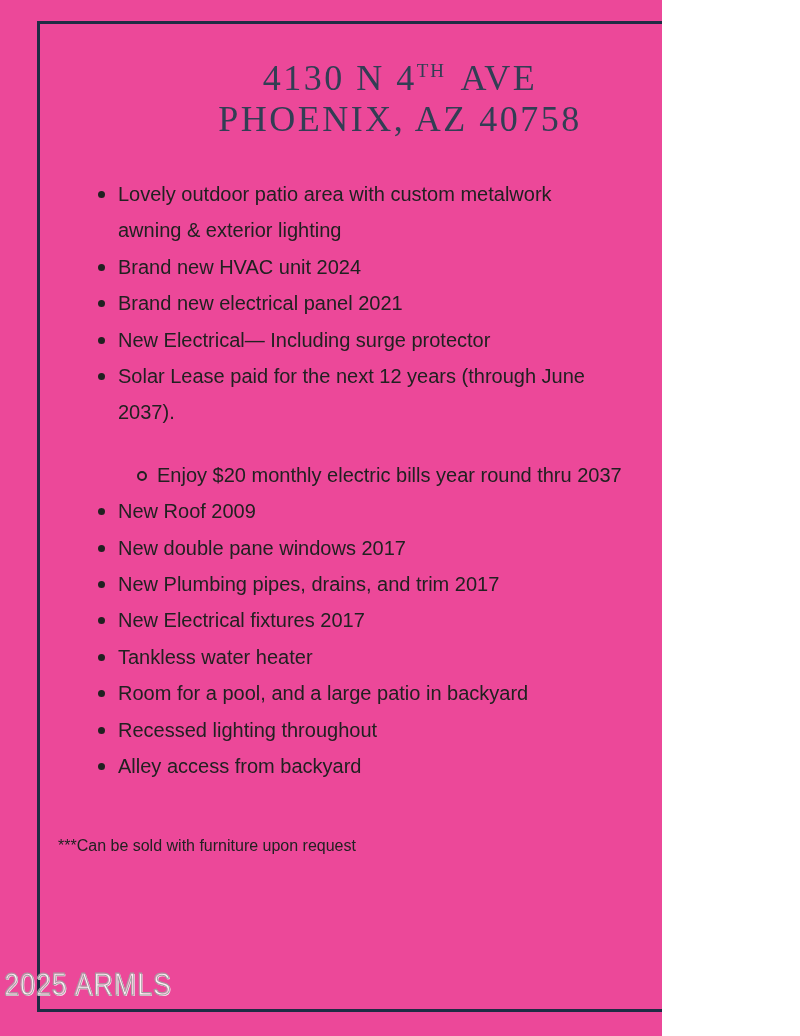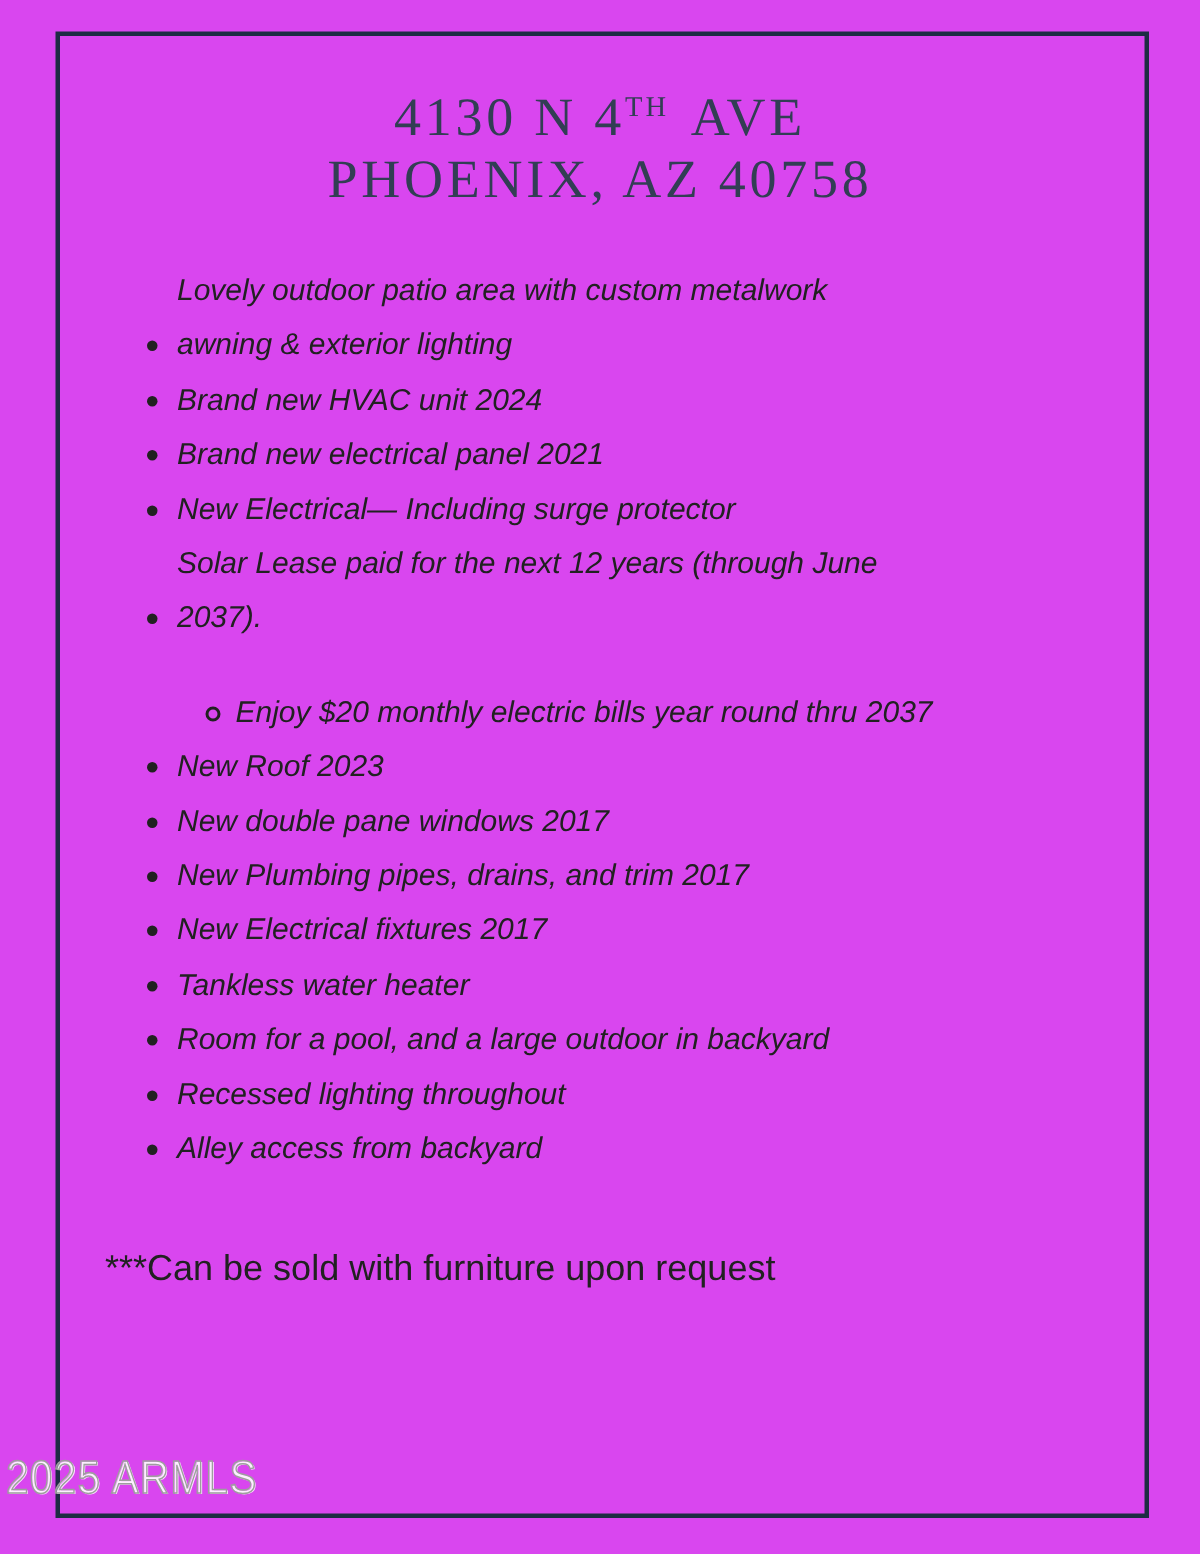--- a/index.html
+++ b/index.html
@@ -1,21 +1,21 @@
 <!DOCTYPE html>
 <html><head>
 <meta charset="utf-8">
 <style>
   * { margin: 0; padding: 0; box-sizing: border-box; }
   html, body { background: #ffffff; }
   .page {
     position: relative;
-    width: 800px;
+    width: 662px;
     height: 1036px;
-    background: #d946ef;
+    background: #ec4899;
     overflow: hidden;
     font-family: "Liberation Sans", "DejaVu Sans", sans-serif;
     color: #212121;
   }
   .frame {
     position: absolute;
     left: 37px;
     top: 21px;
     width: 729px;
     height: 991px;
@@ -47,21 +47,21 @@
   }
   .title-rest { margin-left: 0.4em; }
   ul.features {
     position: absolute;
     left: 97px;
     top: 176px;
     list-style: none;
     font-size: 20px;
     line-height: 36.4px;
   }
-  ul.features li { display: flex; align-items: flex-end; font-style: italic; }
+  ul.features li { display: flex; align-items: flex-start; }
   ul.features li.sub { margin-left: 39px; margin-top: 26px; }
   .bullet {
     flex: 0 0 21px;
     position: relative;
     height: 36.4px;
   }
   .bullet::before {
     content: "";
     position: absolute;
     left: 1px;
@@ -74,23 +74,23 @@
   li.sub .bullet::before {
     background: transparent;
     border: 2px solid #212121;
     width: 6px;
     height: 6px;
     top: 14px;
   }
   .item-text div { white-space: nowrap; }
   .footnote {
     position: absolute;
-    left: 70px;
+    left: 58px;
     top: 828px;
-    font-size: 24px;
+    font-size: 16px;
     line-height: 36.4px;
     white-space: nowrap;
   }
   .watermark {
     position: absolute;
     left: 4px;
     top: 968px;
     font-size: 31px;
     line-height: 34px;
     letter-spacing: 1px;
@@ -148,21 +148,21 @@
     </li>
     <li class="sub">
       <span class="bullet"></span>
       <div class="item-text">
           <div>Enjoy $20 monthly electric bills year round thru 2037</div>
         </div>
     </li>
     <li>
       <span class="bullet"></span>
       <div class="item-text">
-          <div>New Roof 2023</div>
+          <div>New Roof 2009</div>
         </div>
     </li>
     <li>
       <span class="bullet"></span>
       <div class="item-text">
           <div>New double pane windows 2017</div>
         </div>
     </li>
     <li>
       <span class="bullet"></span>
@@ -178,21 +178,21 @@
     </li>
     <li>
       <span class="bullet"></span>
       <div class="item-text">
           <div>Tankless water heater</div>
         </div>
     </li>
     <li>
       <span class="bullet"></span>
       <div class="item-text">
-          <div>Room for a pool, and a large outdoor in backyard</div>
+          <div>Room for a pool, and a large patio in backyard</div>
         </div>
     </li>
     <li>
       <span class="bullet"></span>
       <div class="item-text">
           <div>Recessed lighting throughout</div>
         </div>
     </li>
     <li>
       <span class="bullet"></span>

